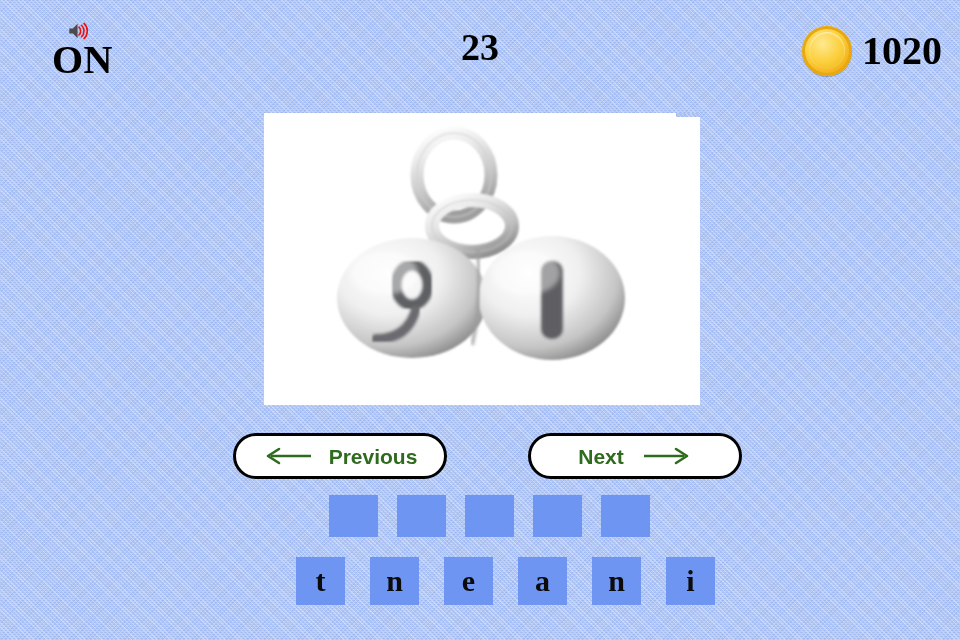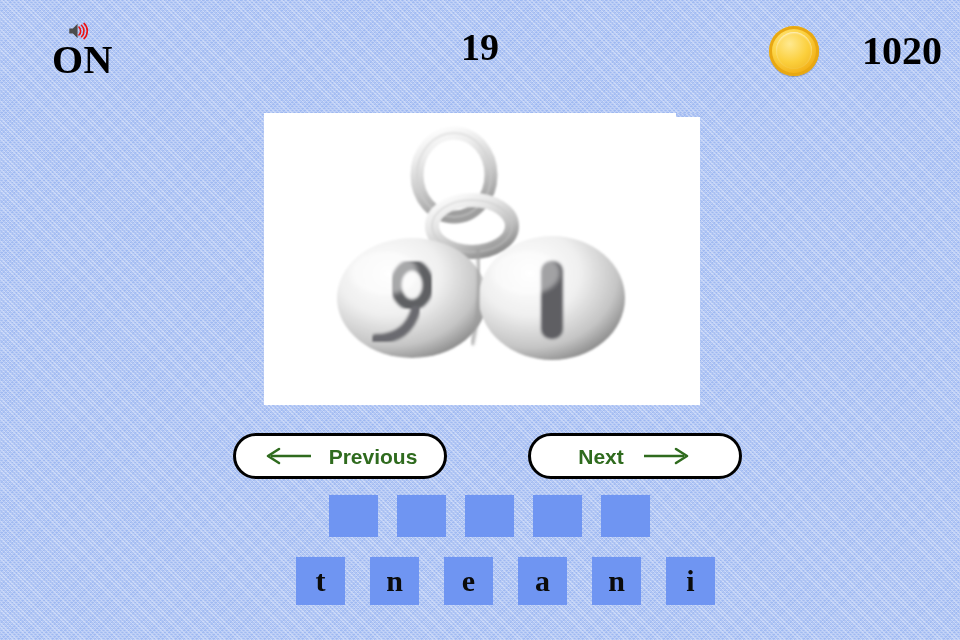--- a/index.html
+++ b/index.html
@@ -87,21 +87,20 @@
     background: radial-gradient(circle at 38% 32%, #ffe98f 0%, #fbcf3c 55%, #eeb11c 100%);
     box-shadow: inset 0 1px 2px rgba(255,255,255,0.7);
   }
   #score-value {
     font-family: "Liberation Serif", serif;
     font-weight: bold;
     font-size: 40px;
     color: #000000;
     margin-left: 10px;
     line-height: 1;
-    padding-left: 33px;
   }
 
   
   #picture-frame {
     position: absolute;
     left: 264px;
     top: 113px;
     width: 436px;
     height: 292px;
     background: #ffffff;
@@ -200,21 +199,21 @@
   <div id="sound-toggle">
     <svg class="sp-icon" viewBox="0 0 62 50">
       <path d="M4 18 L14 18 L27 5 L27 45 L14 32 L4 32 Z" fill="#4c4c4c"></path>
       <path d="M31 14 C37 19, 37 31, 31 36" stroke="#ee1111" stroke-width="4.5" fill="none" stroke-linecap="round"></path>
       <path d="M38 9 C47 17, 47 33, 38 41" stroke="#ee1111" stroke-width="4.5" fill="none" stroke-linecap="round"></path>
       <path d="M45 4 C57 15, 57 35, 45 46" stroke="#ee1111" stroke-width="4.5" fill="none" stroke-linecap="round"></path>
     </svg>
     <span id="sound-status">ON</span>
   </div>
 
-  <div id="level-counter">19</div>
+  <div id="level-counter">23</div>
 
   <div id="score-area">
     <div id="coin-icon"></div>
     <span id="score-value">1020</span>
   </div>
 
   <div id="picture-frame">
     <svg id="puzzle-photo" viewBox="0 0 436 292">
       <defs>
         <linearGradient id="silverA" x1="0" y1="0" x2="0.3" y2="1">

